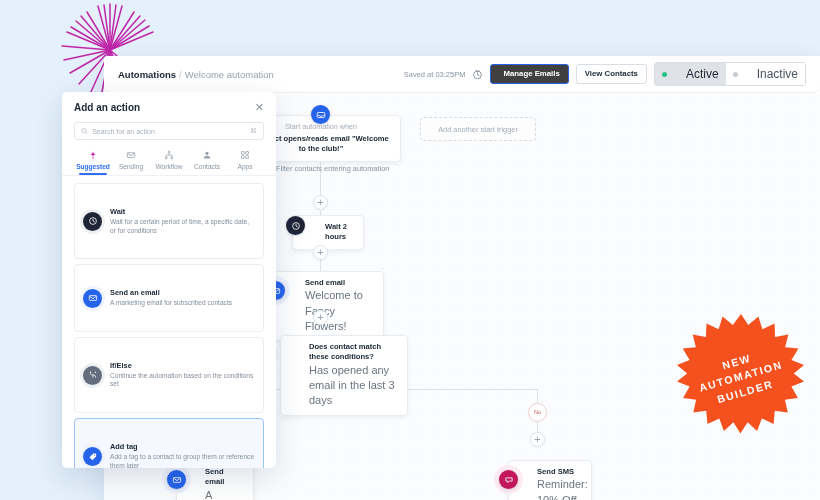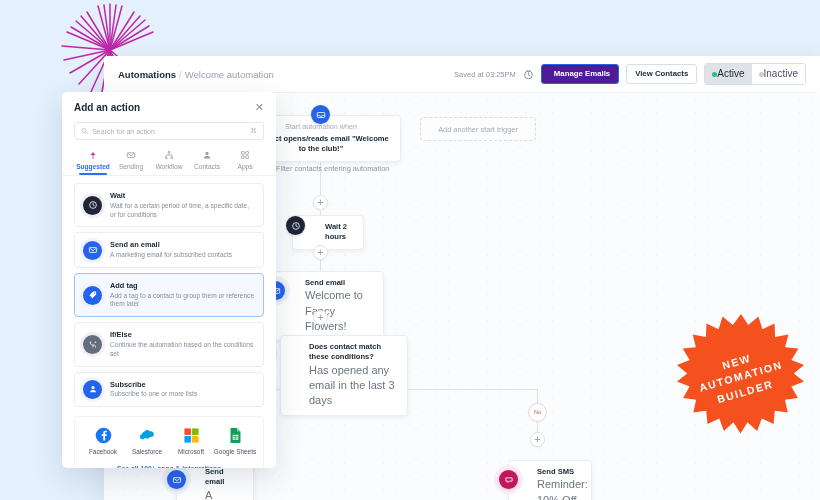--- a/index.html
+++ b/index.html
@@ -35,29 +35,29 @@
   .breadcrumb b { color: #1b2733; font-weight: bold; }
   .breadcrumb .sep { margin: 0 3px; color: #c2c9d2; }
   .header-right { margin-left: auto; display: flex; align-items: center; gap: 7px; justify-content: space-between; }
   .saved-text { font-size: 7.5px; color: #8b95a1; white-space: nowrap; }
   .clock-icon { width: 11px; height: 11px; display: block; }
   .btn {
     font-size: 7.8px; font-weight: bold;
     border-radius: 3px; padding: 5px 8px;
     white-space: nowrap; line-height: 1;
   }
-  .btn-primary { background: #4c1d95; color: #fff; border: 1px solid #2563eb; padding-left: 12px; }
+  .btn-primary { background: #404040; color: #fff; border: 1px solid #2563eb; padding-left: 12px; }
   .btn-secondary { background: #fff; color: #1b2733; border: 1px solid #d8dee6; }
   .seg {
     display: flex; border: 1px solid #d8dee6; border-radius: 3px; overflow: hidden;
     background: #fff;
   }
   .seg-item {
-    display: flex; align-items: center; gap: 0;
-    font-size: 10px; color: #4a5561; padding: 5px 7px; line-height: 1;
+    display: flex; align-items: center; gap: 19px;
+    font-size: 12px; color: #4a5561; padding: 5px 7px; line-height: 1;
     background: #fff;
   }
   .seg-item.active { background: #dfe3e8; color: #1b2733; }
   .dot { width: 5px; height: 5px; border-radius: 50%; display: inline-block; }
   .dot-green { background: #27c281; }
   .dot-grey { background: #c7cdd5; }
 
   
   .canvas {
     position: relative;
@@ -169,21 +169,21 @@
   .tab.active::after {
     content: ""; position: absolute; left: 14%; right: 14%; bottom: 0;
     height: 1.6px; background: #2f6df5; border-radius: 2px;
   }
   .tabs-rule { height: 1px; background: #eef1f5; margin: 0 -12px 0 -12px; }
 
   .actions { margin-top: 7px; display: flex; flex-direction: column; gap: 5px; }
   .action {
     display: flex; align-items: center; gap: 8px;
     border: 1px solid #e9edf2; border-radius: 4px;
-    padding: 7px 8px; background: #fff; min-height: 31px;
+    padding: 23px 8px; background: #fff; min-height: 31px;
   }
   .action.selected { border-color: #9dc2f5; background: #f5f9ff; }
   .a-ic-wrap { position: relative; width: 19px; height: 19px; flex: 0 0 19px; }
   .a-halo { position: absolute; left: -3px; top: -3px; width: 25px; height: 25px; border-radius: 50%; background: #eef3fd; }
   .a-ic {
     position: absolute; inset: 0; border-radius: 50%;
     display: flex; align-items: center; justify-content: center;
   }
   .a-title { font-size: 7.4px; font-weight: bold; color: #1b2733; line-height: 1.3; }
   .a-sub { font-size: 6.6px; color: #858f9b; line-height: 1.35; margin-top: 1px; }
@@ -479,54 +479,54 @@
               <path d="M2.6 5l5.4 4 5.4-4" fill="none" stroke="#fff" stroke-width="1.3" stroke-linejoin="round"></path>
             </svg>
           </div>
         </div>
         <div>
           <div class="a-title">Send an email</div>
           <div class="a-sub">A marketing email for subscribed contacts</div>
         </div>
       </div>
 
-      <div class="action selected">
-        <div class="a-ic-wrap">
-          <div class="a-halo"></div>
-          <div class="a-ic ic-blue">
-            <svg viewBox="0 0 16 16" width="10" height="10">
-              <path d="M8.4 2.4H13v4.6l-6 6-4.6-4.6z" fill="#fff"></path>
-              <circle cx="10.6" cy="4.9" r="0.95" fill="#2563eb"></circle>
-            </svg>
-          </div>
-        </div>
-        <div>
-          <div class="a-title">Add tag</div>
-          <div class="a-sub">Add a tag to a contact to group them or reference them later</div>
-        </div>
-      </div>
-
       <div class="action">
         <div class="a-ic-wrap">
           <div class="a-halo" style="background:#eef0f3;"></div>
           <div class="a-ic ic-grey">
             <svg viewBox="0 0 16 16" width="10" height="10">
               <path d="M4 4v1.6c0 2 1.6 2.4 4 2.4s4 .4 4 2.4V12" fill="none" stroke="#fff" stroke-width="1.2"></path>
               <path d="M8 8v4" fill="none" stroke="#fff" stroke-width="1.2"></path>
               <circle cx="4" cy="3.4" r="1.1" fill="#fff"></circle>
               <circle cx="12" cy="3.4" r="1.1" fill="#fff"></circle>
             </svg>
           </div>
         </div>
         <div>
           <div class="a-title">If/Else</div>
           <div class="a-sub">Continue the automation based on the conditions set</div>
         </div>
       </div>
 
+      <div class="action selected">
+        <div class="a-ic-wrap">
+          <div class="a-halo"></div>
+          <div class="a-ic ic-blue">
+            <svg viewBox="0 0 16 16" width="10" height="10">
+              <path d="M8.4 2.4H13v4.6l-6 6-4.6-4.6z" fill="#fff"></path>
+              <circle cx="10.6" cy="4.9" r="0.95" fill="#2563eb"></circle>
+            </svg>
+          </div>
+        </div>
+        <div>
+          <div class="a-title">Add tag</div>
+          <div class="a-sub">Add a tag to a contact to group them or reference them later</div>
+        </div>
+      </div>
+
       <div class="action">
         <div class="a-ic-wrap">
           <div class="a-halo"></div>
           <div class="a-ic ic-blue">
             <svg viewBox="0 0 16 16" width="10" height="10">
               <circle cx="8" cy="5.6" r="2.4" fill="#fff"></circle>
               <path d="M3.4 13c0-2.6 2.1-4 4.6-4s4.6 1.4 4.6 4z" fill="#fff"></path>
             </svg>
           </div>
         </div>

